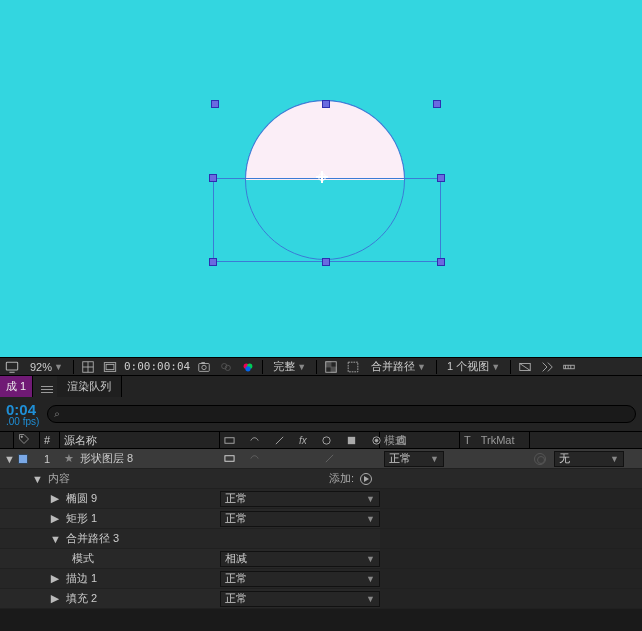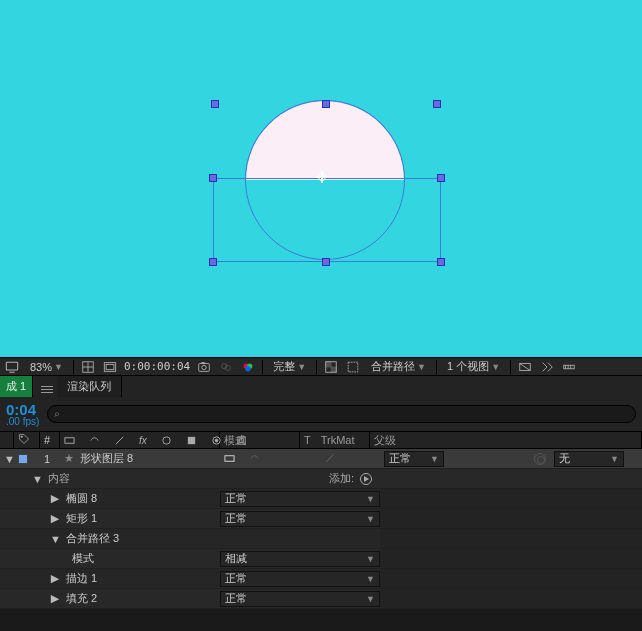--- a/index.html
+++ b/index.html
@@ -28,21 +28,21 @@
 .dd { display:flex; align-items:center; gap:2px; padding: 0 4px; }
 .dd .chev { font-size: 9px; color:#888; }
 .ico { width:16px; height:16px; display:inline-flex; align-items:center; justify-content:center; color:#b0b0b0; }
 .ico svg { width:14px; height:14px; }
 .ico.dim { color:#555; }
 
 .panel-tabs {
   height: 22px; background: #232323; display:flex; align-items:flex-end; border-top:1px solid #000;
 }
 .panel-tabs .tab { padding: 3px 10px; background:#1f1f1f; color:#ccc; border-right:1px solid #000; font-size:11px; }
-.panel-tabs .tab.active { background:#15803d; color:#eee; }
+.panel-tabs .tab.active { background:#701a75; color:#eee; }
 .panel-tabs .menu-ico { margin-left:4px; display:flex; flex-direction:column; gap:2px; padding:4px; }
 .panel-tabs .menu-ico span { width:12px; height:1px; background:#999; }
 .panel-tabs .left-frag { padding:3px 6px; background:#232323; color:#da9a33; border-right:1px solid #000; }
 
 .info-row { height: 34px; display:flex; align-items:center; background:#232323; padding:0 6px; gap:8px; }
 .timecode { color:#1f8fd6; font-size:15px; font-weight:bold; line-height:1; }
 .fps { color:#1f8fd6; font-size:10px; }
 .search-box { flex:1; height:18px; background:#1a1a1a; border:1px solid #000; border-radius:9px; display:flex; align-items:center; padding:0 6px; color:#888; gap:6px; }
 .search-box input { background:transparent; border:none; outline:none; color:#ccc; flex:1; font-size:11px; }
 
@@ -107,21 +107,21 @@
 </div>
 
 <div class="footer-bar">
   <span class="ico">
     <svg viewBox="0 0 16 16" fill="none" stroke="currentColor" stroke-width="1.2">
         <rect x="1.5" y="2.5" width="13" height="9" rx="1"></rect>
         <path d="M5 14h6"></path>
       </svg>
   </span>
   <div class="dd">
-    <span>83%</span>
+    <span>92%</span>
     <span class="chev">▼</span>
   </div>
   <span class="sep"></span>
   <span class="ico">
     <svg viewBox="0 0 16 16" fill="none" stroke="currentColor" stroke-width="1">
         <rect x="2" y="2" width="12" height="12"></rect>
         <path d="M2 8h12M8 2v12"></path>
       </svg>
   </span>
   <span class="ico">
@@ -228,20 +228,23 @@
   <div style="width:26px">
     <span><svg width="12" height="12" viewBox="0 0 16 16" fill="none" stroke="#aaa">
           <path d="M2 2h6l6 6-6 6-6-6z"></path>
           <circle cx="5" cy="5" r="1" fill="#aaa"></circle>
         </svg></span>
   </div>
   <div style="width:20px">
       <span>#</span>
     </div>
   <div style="width:160px">
+      <span>源名称</span>
+    </div>
+  <div style="width:160px">
     <span class="mid-sw-svg">
       <svg viewBox="0 0 12 12" stroke="#aaa" fill="none">
           <rect x="1" y="3" width="10" height="6"></rect>
         </svg>
       <svg viewBox="0 0 12 12" stroke="#aaa" fill="none">
           <path d="M2 6c2-4 6-4 8 0"></path>
         </svg>
       <svg viewBox="0 0 12 12" stroke="#aaa" fill="none">
           <path d="M2 10l8-8"></path>
         </svg>
@@ -262,23 +265,20 @@
         </svg>
     </span>
   </div>
   <div style="width:80px" class="header-cols-right">
       <span>模式</span>
     </div>
   <div style="width:70px" class="header-cols-right">
     <span style="margin-right:10px">T</span>
     <span>TrkMat</span>
   </div>
-  <div style="flex:1" class="header-cols-right">
-      <span>父级</span>
-    </div>
 </div>
 
 <div class="layer-row sel">
   <div style="width:14px">
       <span class="tw">▼</span>
     </div>
   <div style="width:26px">
       <div class="layer-swatch"></div>
     </div>
   <div style="width:20px">
@@ -329,21 +329,21 @@
     <span>内容</span>
   </div>
   <span>添加:</span>
   <span class="play"></span>
 </div>
 
 <div class="prop-row odd">
   <div class="prop-label" style="width:220px">
     <span style="width:40px"></span>
     <span class="tw">▶</span>
-    <span>椭圆 8</span>
+    <span>椭圆 9</span>
   </div>
   <div style="width:160px">
     <div class="ddbox" style="min-width:140px">
       <span>正常</span>
         <span class="chev">▼</span>
     </div>
   </div>
   <div class="right-blank"></div>
 </div>
 

